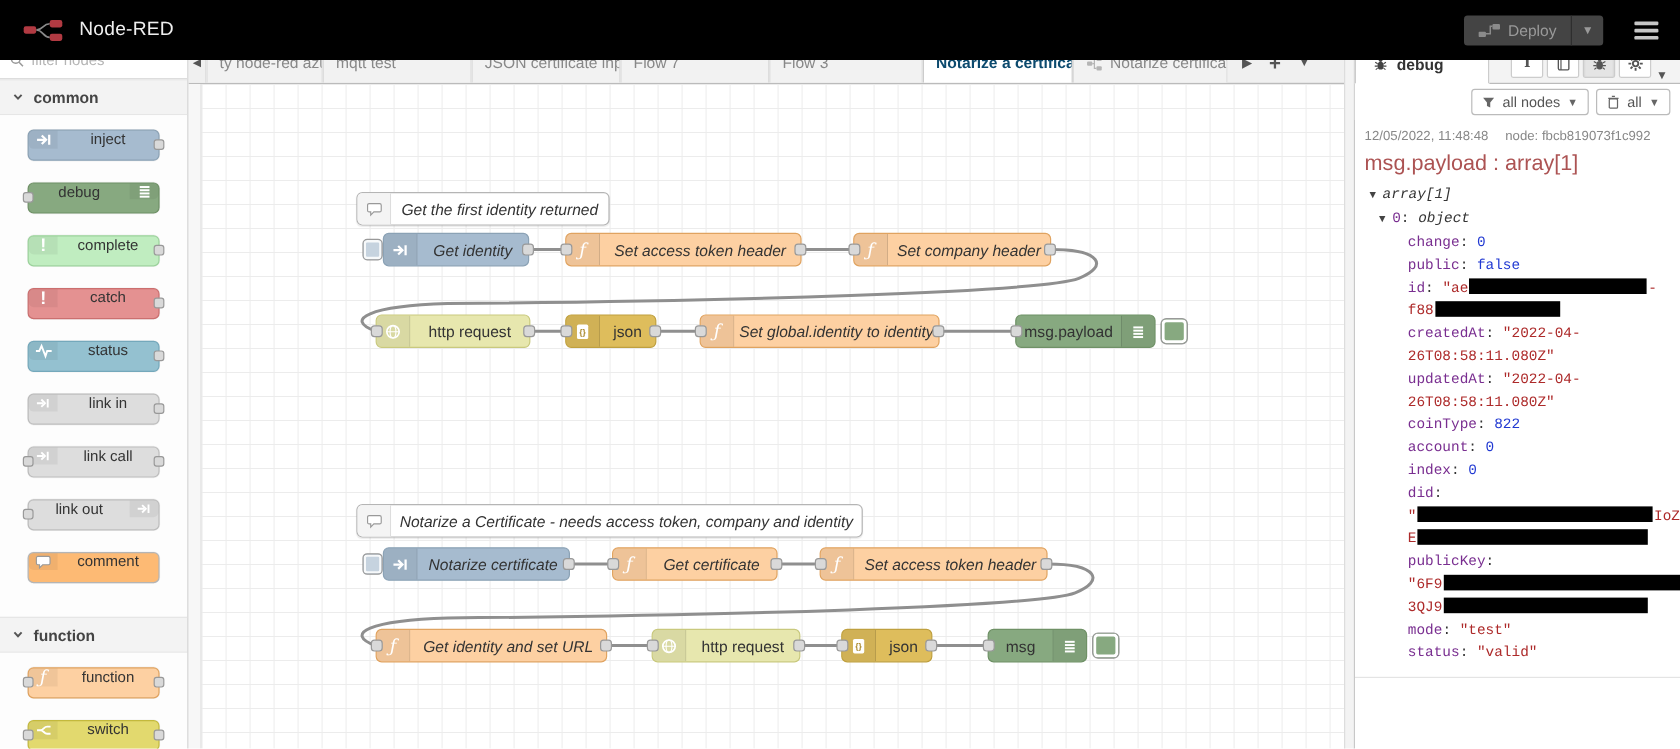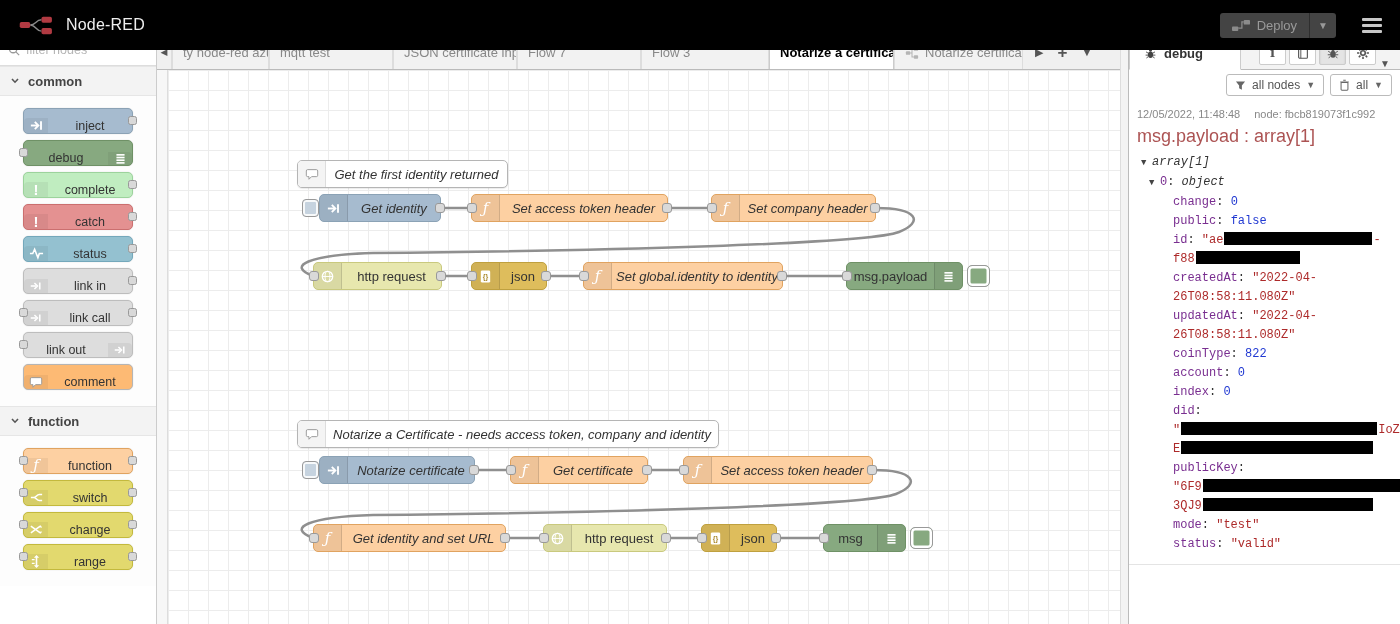--- a/index.html
+++ b/index.html
@@ -18,35 +18,35 @@
   .hamb{display:flex;flex-direction:column;gap:3px;margin-right:8px;cursor:pointer}
   .hamb span{display:block;width:20px;height:3px;background:#c7c7c7;border-radius:1px}
 
   
   .palette{position:absolute;left:0;top:35px;bottom:0;width:157px;background:#fff;border-right:1px solid #ccc;z-index:20}
   .psearch{height:31px;border-bottom:1px solid #ddd;display:flex;align-items:center;padding:0 8px;gap:6px;background:#fff}
   .psearch input{border:none;outline:none;font-size:12.5px;width:110px;color:#444;background:transparent;font-family:"Liberation Sans",sans-serif}
   .psearch input::placeholder{color:#b5b5b5}
   .psec-h{height:30px;background:#f3f3f3;border-bottom:1px solid #e6e6e6;border-top:1px solid #e6e6e6;display:flex;align-items:center;gap:8px;padding:0 10px;font-size:13px;font-weight:bold;color:#444;cursor:pointer}
   .psec-items{padding:12px 0 10px 0;background:#fdfdfd}
-  .pnode{position:relative;width:110px;height:26px;margin:0 auto 6px auto;border-radius:5px;display:flex;align-items:flex-end;font-size:12.5px;color:#333;cursor:move;box-shadow:0 0 0 0.5px rgba(0,0,0,0.05)}
+  .pnode{position:relative;width:110px;height:26px;margin:0 auto 18px auto;border-radius:5px;display:flex;align-items:flex-start;font-size:12.5px;color:#333;cursor:move;box-shadow:0 0 0 0.5px rgba(0,0,0,0.05)}
   .pnode .picon{width:24px;display:flex;align-items:center;justify-content:center;background:rgba(0,0,0,0.05);border-radius:4px 0 0 4px}
   .pnode.iright .picon{border-radius:0 4px 4px 0}
   .pnode .plabel{flex:1;display:flex;align-items:center;justify-content:center;padding:0 4px;white-space:nowrap;overflow:hidden}
   .pport{position:absolute;top:50%;margin-top:-5px;width:9px;height:9px;background:#d9d9d9;border:1px solid #999;border-radius:2.5px}
   .pport.l{left:-5px}.pport.r{right:-5px}
   .fx{font-family:"DejaVu Serif",serif;font-style:italic;color:#fff;font-size:15px;line-height:1}
 
   
   .work{position:absolute;left:157px;top:35px;right:280px;bottom:0;display:flex;flex-direction:column}
   .tabbar{height:35px;background:#f0f0f0;border-bottom:1px solid #bbb;display:flex;align-items:flex-end;position:relative}
   .tscroll{width:15px;height:34px;display:flex;align-items:center;justify-content:center;font-size:9px;color:#555;background:#f0f0f0;border-right:1px solid #ddd;cursor:pointer}
   .tabs{display:flex;height:34px;overflow:hidden}
   .tab{height:34px;border:1px solid #ddd;border-bottom:none;background:#f2f2f2;color:#888;font-size:13px;display:flex;align-items:center;padding:0 10px;white-space:nowrap;overflow:hidden;cursor:pointer;gap:6px;flex:none}
-  .tab.active{background:#fff;color:#000000;font-weight:bold;border-color:#ccc;position:relative;z-index:2}
+  .tab.active{background:#fff;color:#0c4a6e;font-weight:bold;border-color:#ccc;position:relative;z-index:2}
   .tctrl{display:flex;align-items:center;gap:14px;padding:0 12px;height:34px;color:#555}
   .tctrl .tc{cursor:pointer;font-size:11px;display:flex;align-items:center}
   .tctrl .plus{font-size:17px;font-weight:bold;color:#555;line-height:1}
   .canvas-row{flex:1;display:flex;overflow:hidden;background:#fafafa}
   .cgutter{width:10px;background:#f7f7f7}
   .canvas{position:relative;flex:1;background-color:#fff;border-left:1px solid #ddd;
     background-image:linear-gradient(#ececec 1px,transparent 1px),linear-gradient(90deg,#ececec 1px,transparent 1px);
     background-size:20px 20px;overflow:hidden}
   .wires{position:absolute;left:0;top:0;width:100%;height:100%;pointer-events:none}
 

